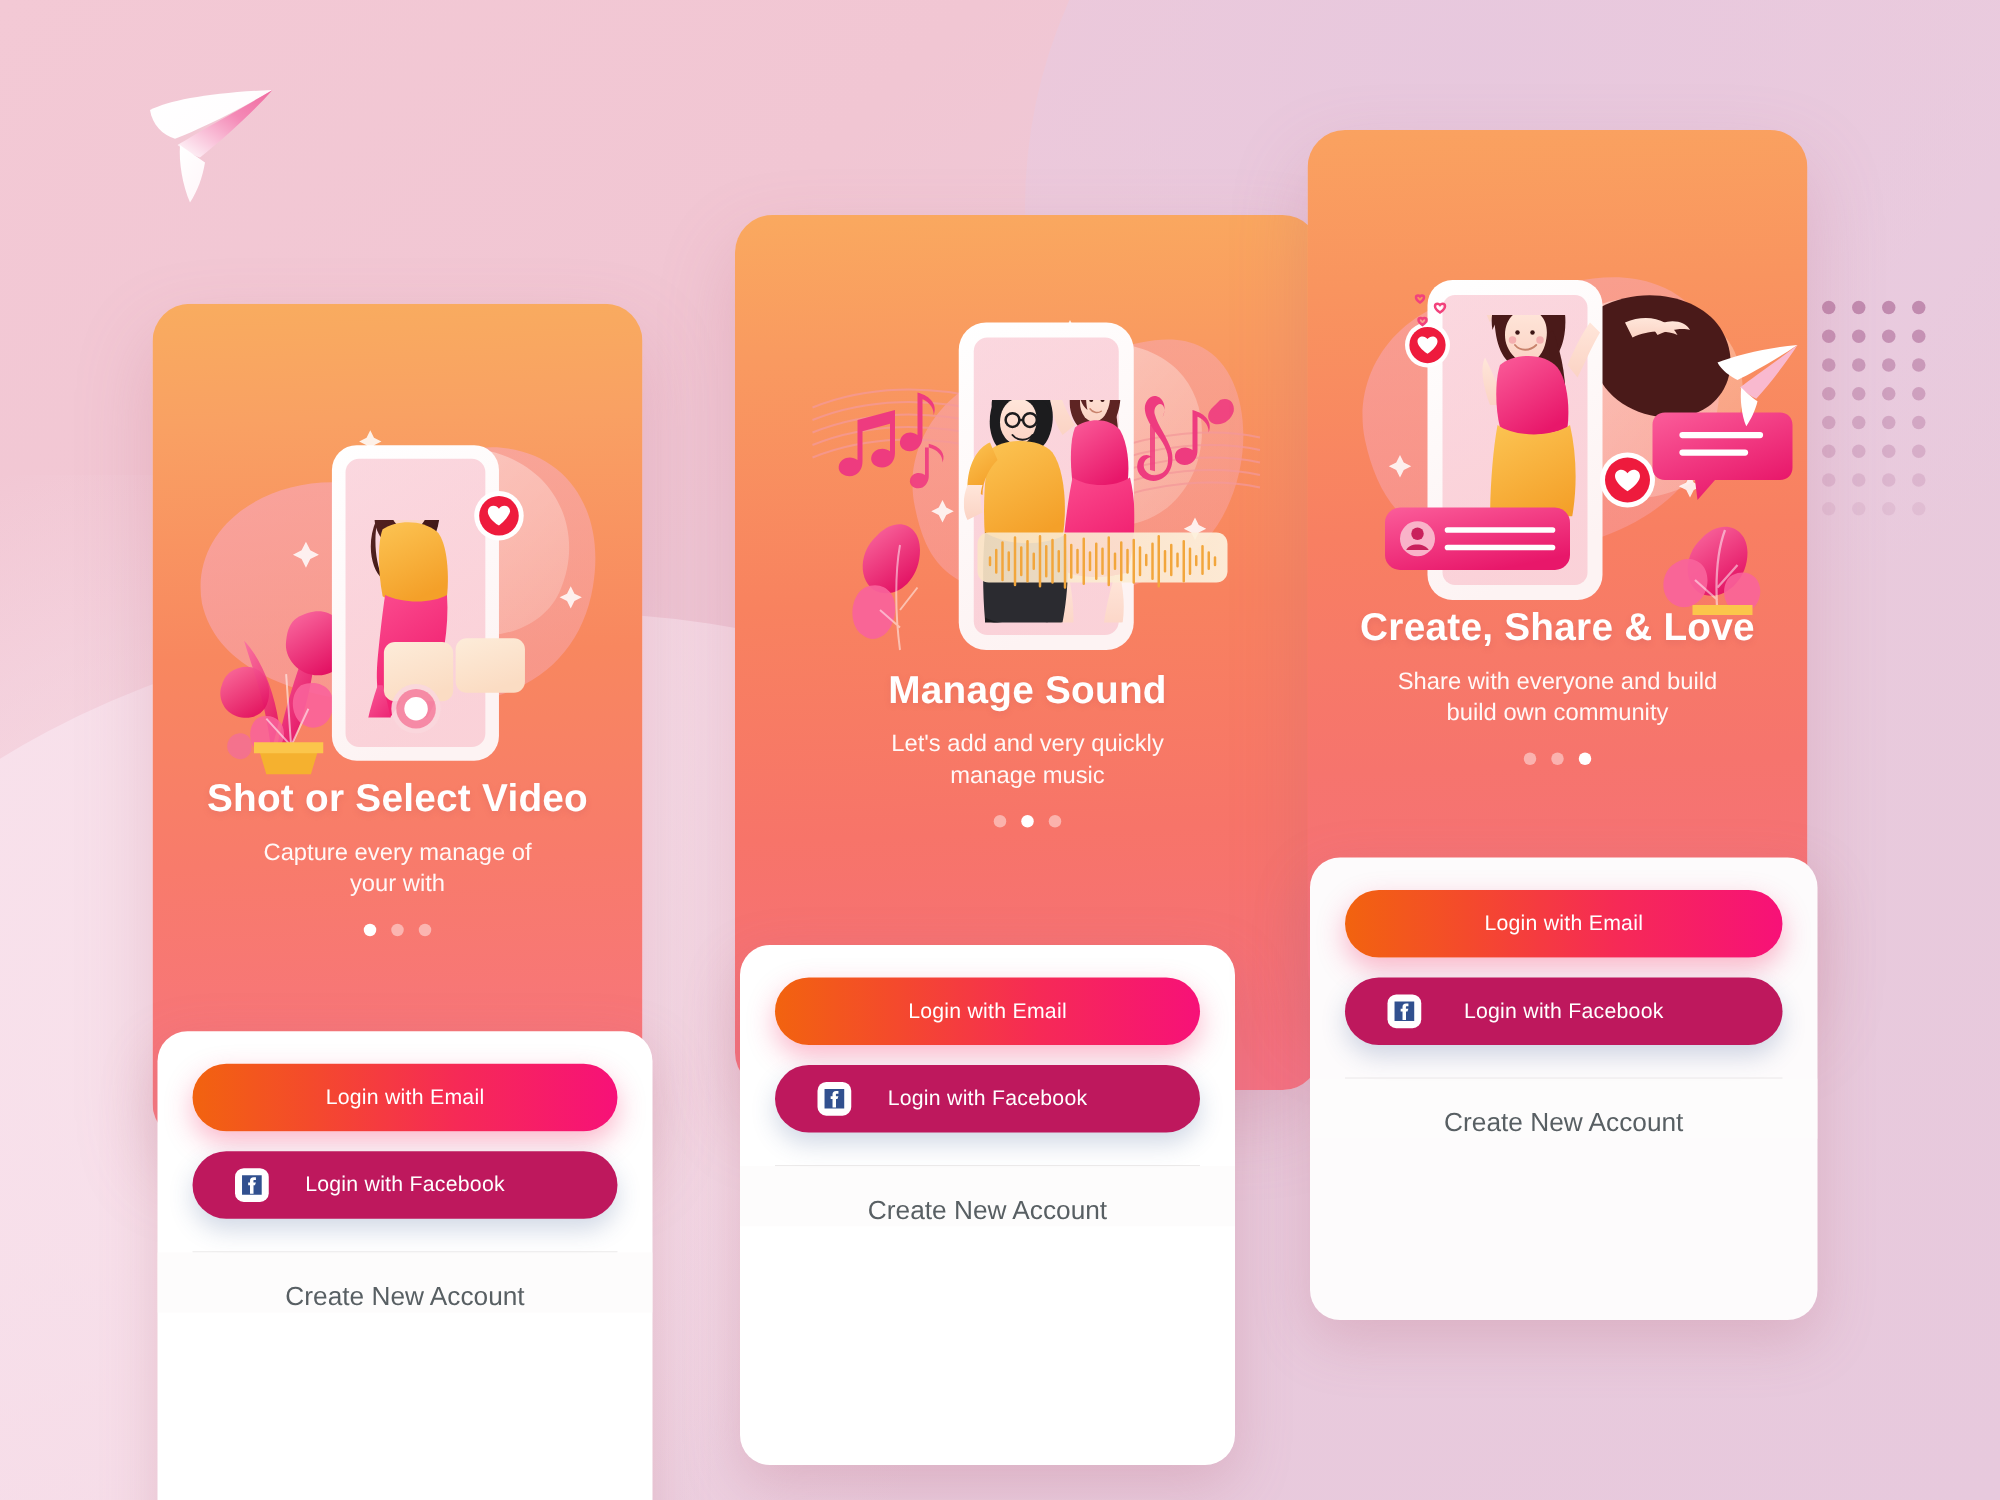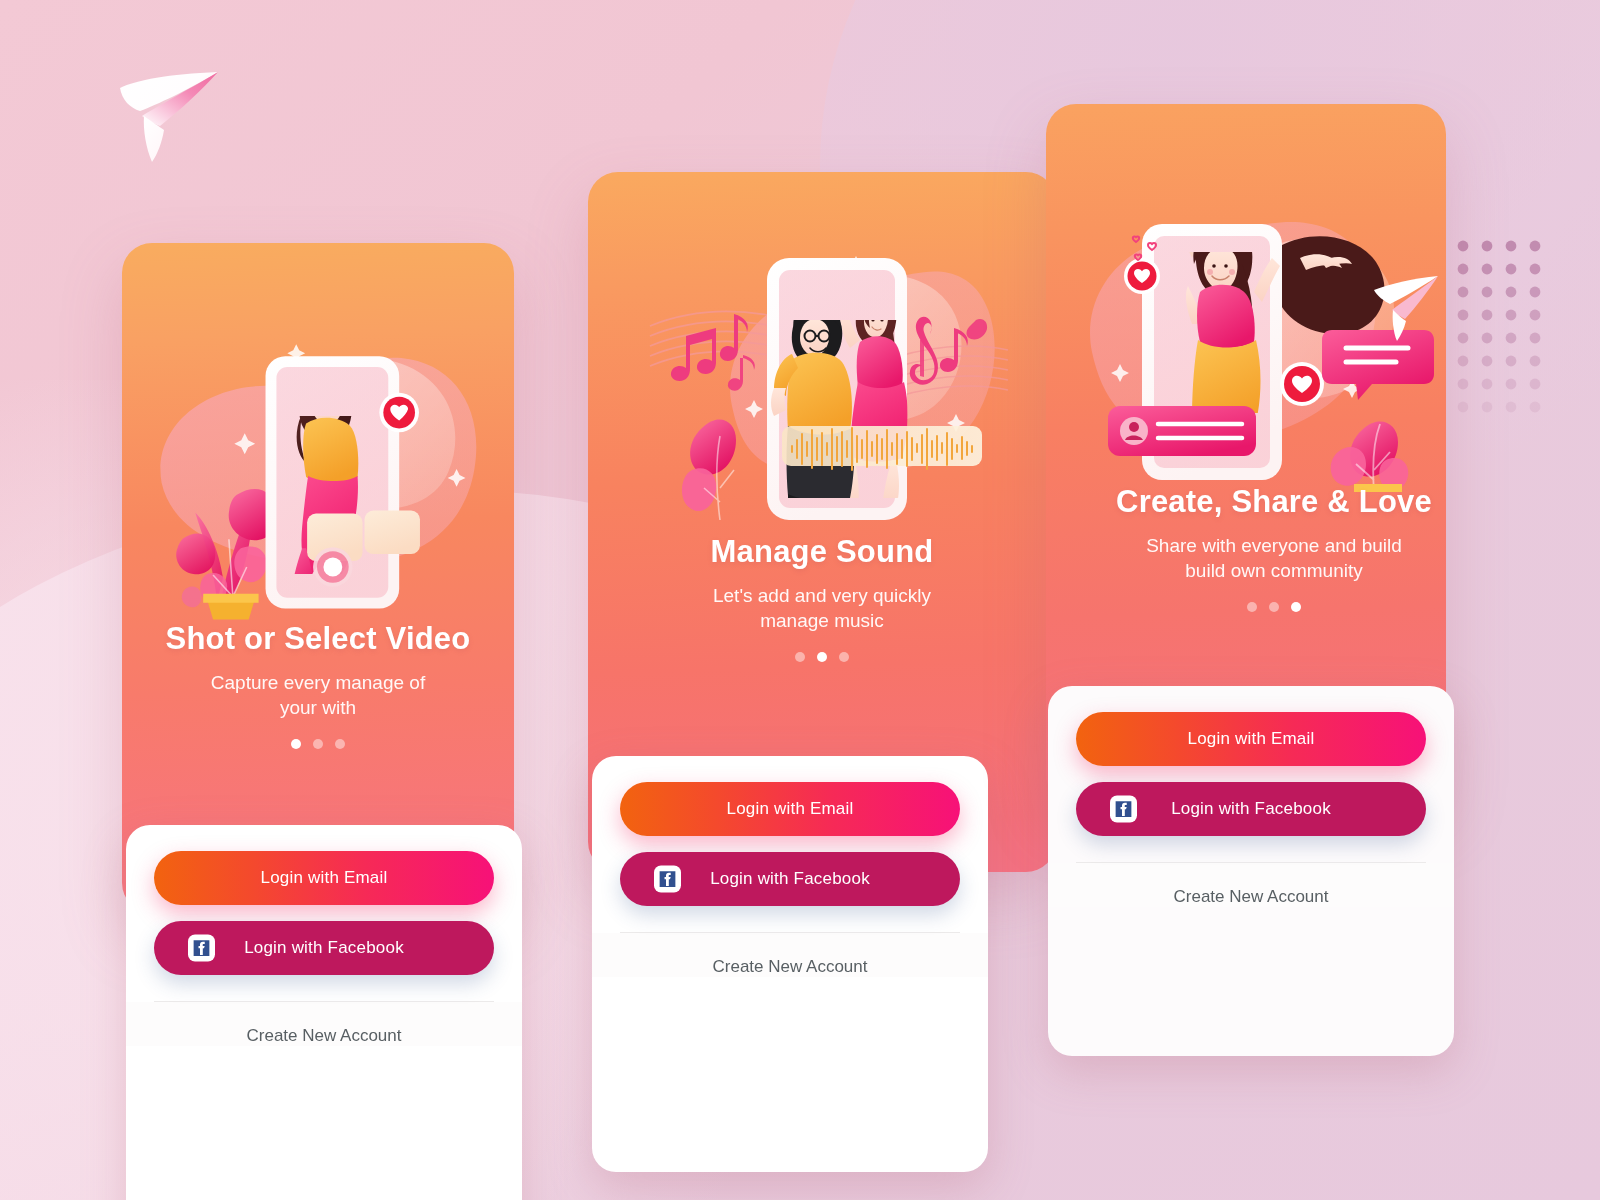--- a/index.html
+++ b/index.html
@@ -91,21 +91,21 @@
     box-shadow:0 9px 20px rgba(49,80,143,.22);
   }
   .fb-badge {
     position:absolute; left:34px; top:50%; transform:translateY(-50%);
     width:27px; height:27px; background:#fff; border-radius:7px;
     display:flex; align-items:center; justify-content:center;
   }
   .fb-badge svg { display:block; }
   .sheet-divider { height:1px; background:#eceaea; margin-top:26px; }
   .create-row {
-    text-align:center; color:#585f63; font-size:17px;
+    text-align:center; color:#585f63; font-size:21px;
     padding:24px 0 0 0;
   }
   .card3 .sheet { background:#fdfbfc; }
   .sheet-lower { background:#fdfcfc; }
 </style>
 </head>
 <body>
 
 <div class="bg">
   <div class="bg-base"></div>
@@ -580,21 +580,21 @@
           <path d="M316 228 C332 212 352 220 352 240 C352 262 334 278 318 274 C302 270 298 244 316 228 Z" fill="url(#plantG)"></path>
           <path d="M292 250 C304 240 320 246 320 262 C320 278 306 288 294 282 C282 276 282 258 292 250 Z" fill="#f9639b" opacity=".92"></path>
           <path d="M340 258 C352 252 364 260 362 274 C360 286 348 292 340 286 C330 278 332 262 340 258 Z" fill="#f9639b" opacity=".88"></path>
           <path d="M328 290 C326 262 328 238 334 222 M328 268 l16 -18 M328 278 l-18 -16" stroke="#fff" stroke-width="1.8" fill="none" opacity=".5"></path>
           <path d="M312 288 h40 l-5 18 h-30 z" fill="#f5b12f"></path>
           <path d="M308 282 h48 v9 h-48 z" fill="#fbc64b"></path>
         </g>
       </svg>
     </div>
 
-    <div class="titleblock" style="top:380px;margin-left:28px;">
+    <div class="titleblock" style="top:380px;">
       <div class="ob-title">Create, Share &amp; Love</div>
       <div class="ob-sub">
         <span>Share with everyone and build</span><br>
         <span>build own community</span>
       </div>
       <div class="dots">
         <span class="dot"></span>
         <span class="dot"></span>
         <span class="dot active"></span>
       </div>

